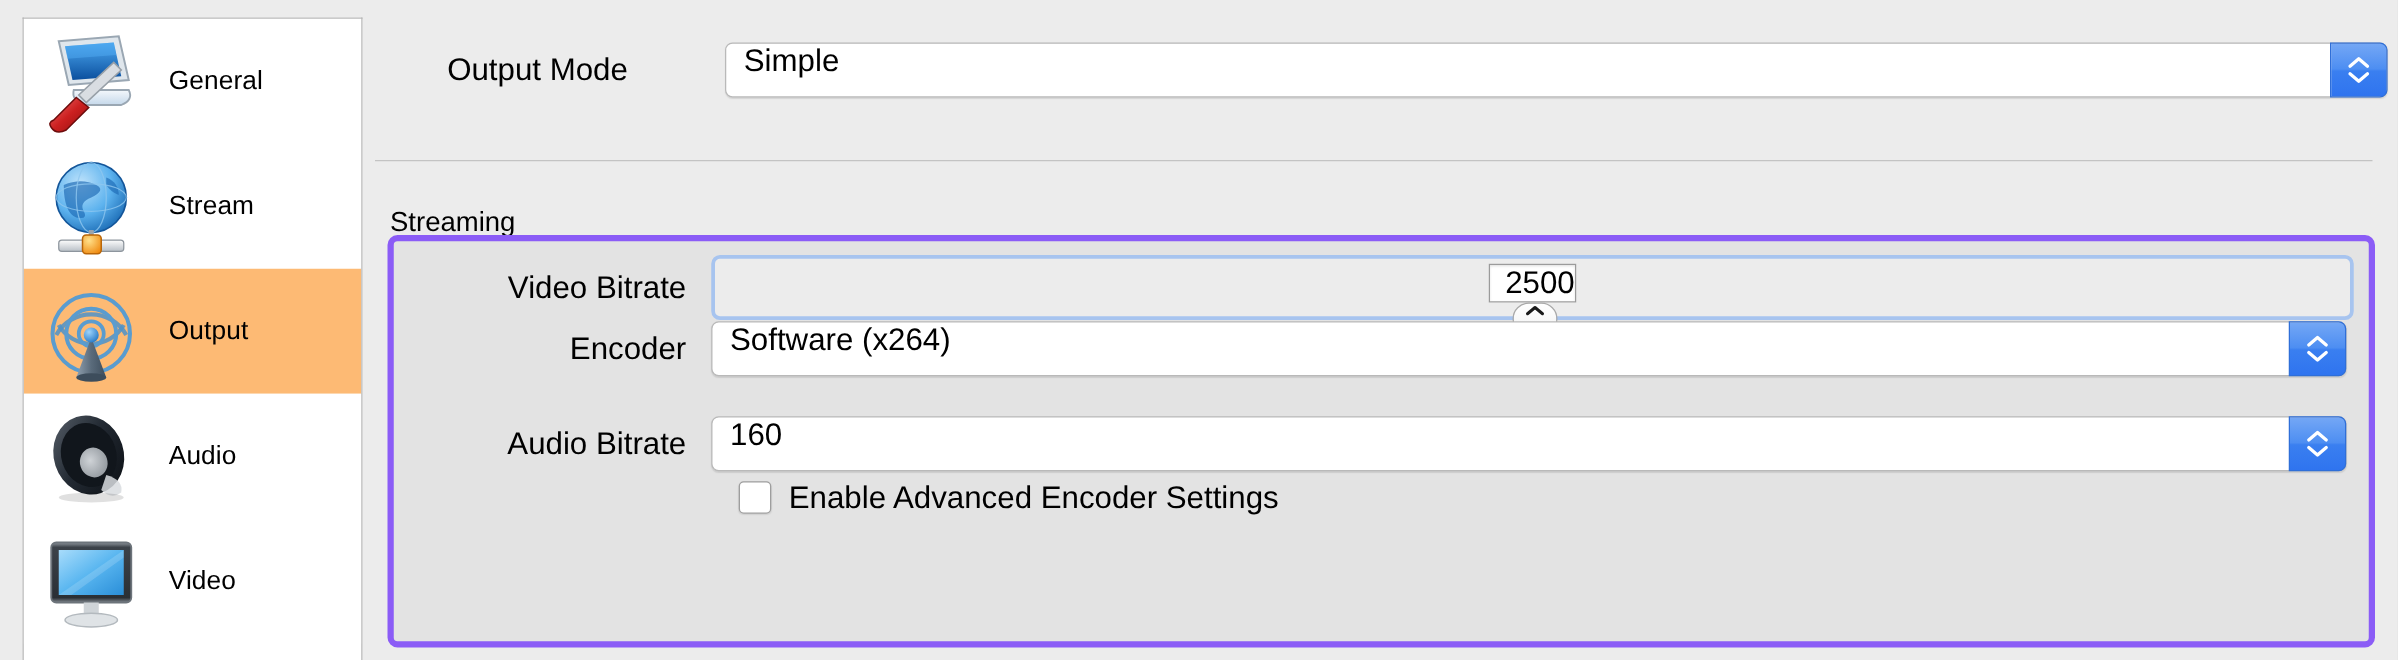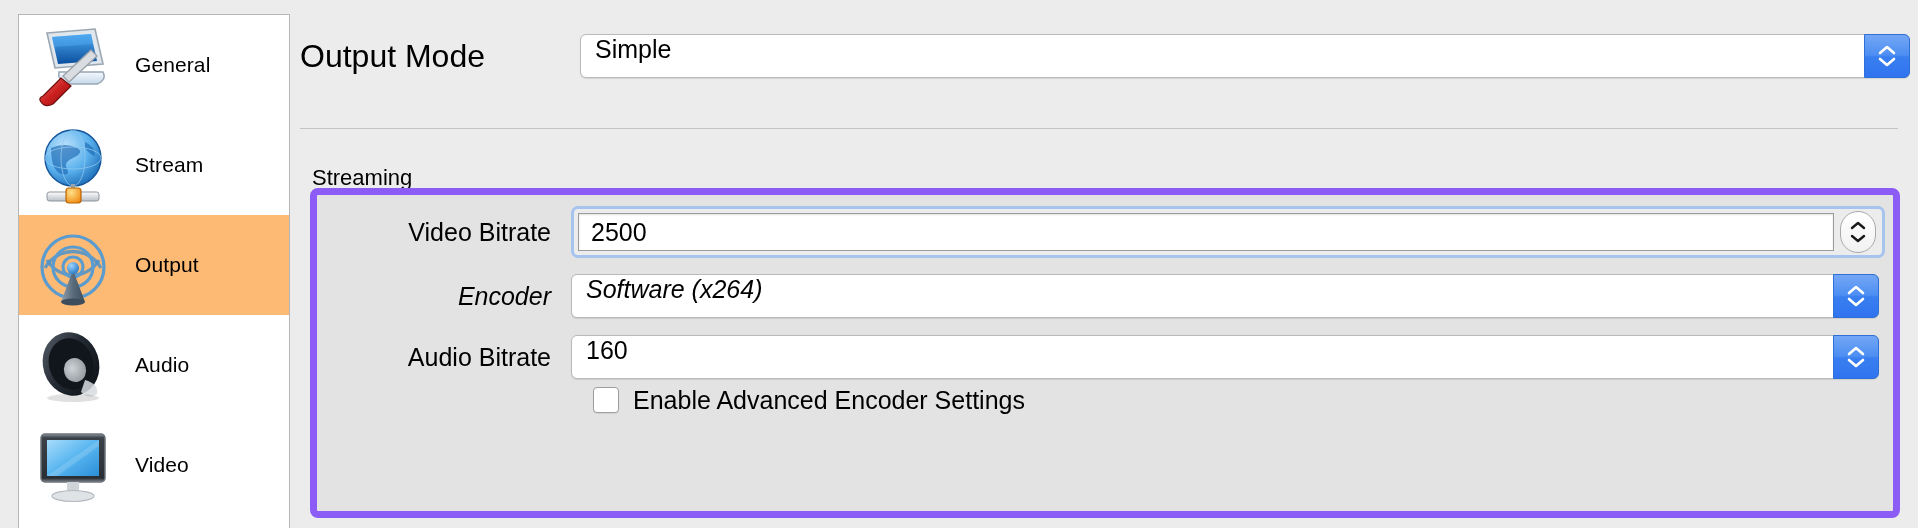--- a/index.html
+++ b/index.html
@@ -66,22 +66,22 @@
 
   .row-outputmode {
     position: absolute;
     left: 0; top: 32px;
     width: 1610px;
     height: 48px;
     display: flex;
     align-items: center;
   }
   .lbl-right {
-    text-align: left;
-    font-size: 32px;
+    text-align: center;
+    font-size: 25px;
     white-space: nowrap;
   }
   .om-label { width: 260px; padding-right: 20px; }
 
   .hr {
     position: absolute;
     left: 0px;
     top: 128px;
     width: 1598px;
     height: 1px;
@@ -95,21 +95,21 @@
     font-size: 22px;
   }
 
   .groupbox {
     position: absolute;
     left: 10px;
     top: 188px;
     width: 1590px;
     height: 330px;
     background: #e3e3e3;
-    border: 7px solid #8b5cf6;
+    border: 5px solid #8b5cf6;
     border-radius: 8px;
     box-sizing: border-box;
   }
 
   .frow {
     position: absolute;
     left: 0;
     height: 46px;
     display: flex;
     align-items: center;
@@ -167,20 +167,21 @@
   .spinwrap {
     position: relative;
     height: 52px;
     display: flex;
     align-items: center;
     padding: 4px;
     border: 3px solid #a7c4ef;
     border-radius: 7px;
     background: #ececec;
     box-sizing: border-box;
+    flex-direction: column;
   }
   .spin-field {
     flex: 1;
     height: 100%;
     background: #ffffff;
     border: 1px solid #9b9b9b;
     box-sizing: border-box;
     display: flex;
     align-items: center;
     box-shadow: inset 0 1px 2px rgba(0,0,0,0.12);
@@ -427,21 +428,21 @@
           </span>
           <span class="chev">
             <svg width="20" height="11" viewBox="0 0 20 11">
                 <path d="M4 3 L10 8 L16 3" fill="none" stroke="#1a1a1a" stroke-width="2.4" stroke-linecap="round" stroke-linejoin="round"></path>
               </svg>
           </span>
         </div>
       </div>
     </div>
 
-    <div class="frow" style="top:78px;font-style:italic;">
+    <div class="frow" style="top:63px;">
       <div class="flabel">Encoder</div>
       <div class="combo" style="width:1308px;">
         <span class="cval">Software (x264)</span>
         <span class="combo-btn">
           <span class="chev">
             <svg width="20" height="11" viewBox="0 0 20 11">
                 <path d="M3 8 L10 2 L17 8" fill="none" stroke="#ffffff" stroke-width="2.6" stroke-linecap="round" stroke-linejoin="round"></path>
               </svg>
           </span>
           <span class="chev">

